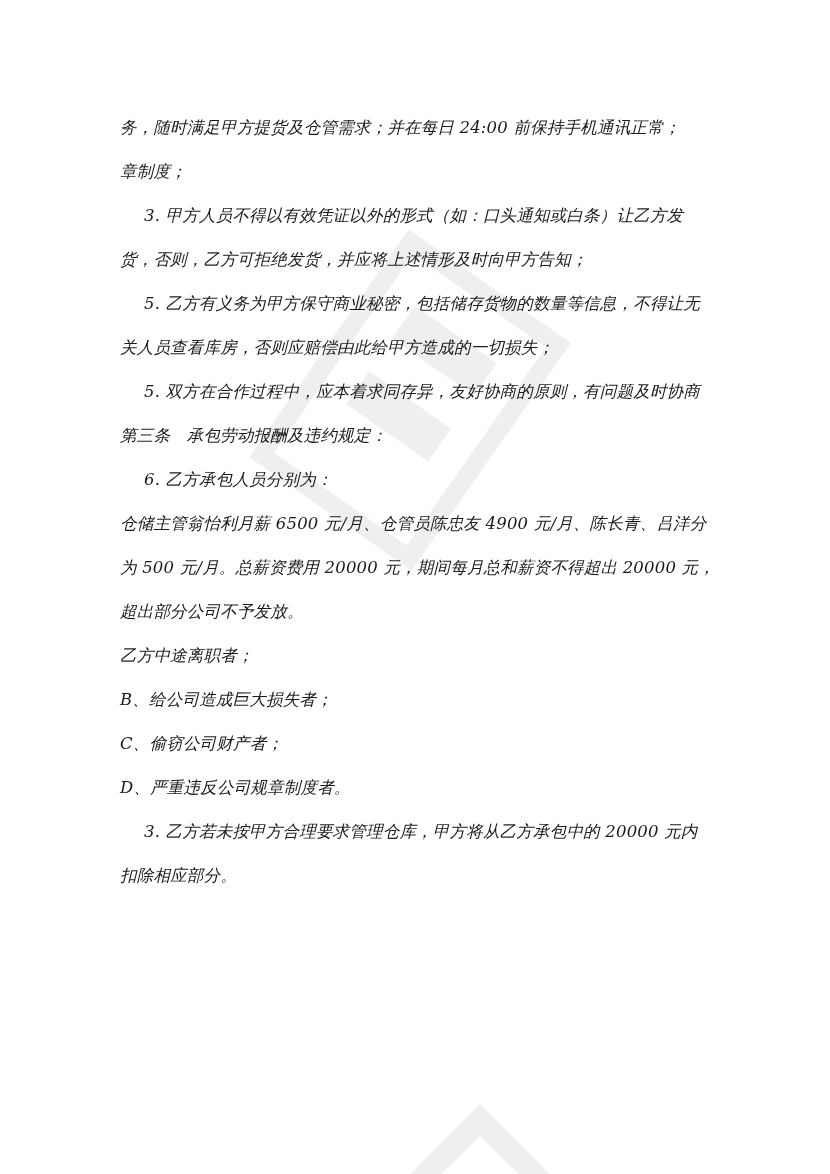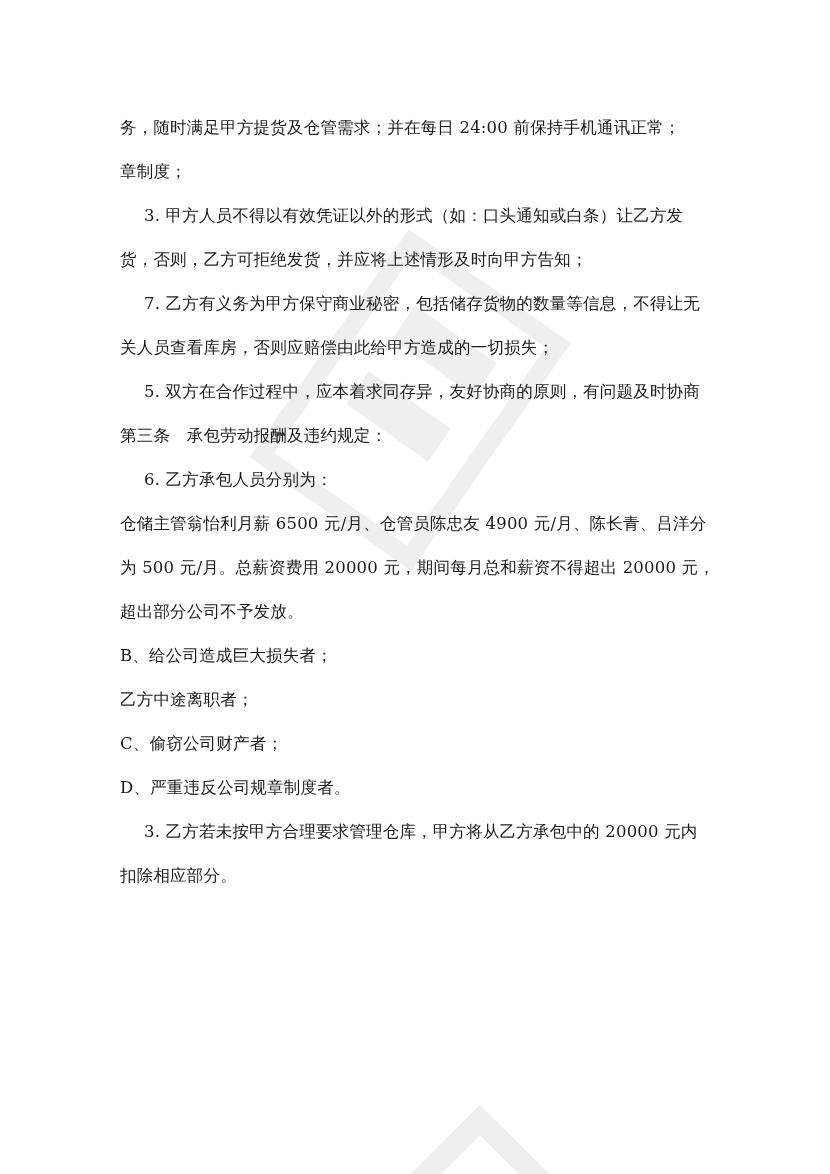--- a/index.html
+++ b/index.html
@@ -1,18 +1,18 @@
 <!DOCTYPE html>
 <html><head>
 <meta charset="utf-8">
 <style>
   html, body { margin: 0; padding: 0; background: #ffffff; }
   body { width: 830px; height: 1174px; position: relative; overflow: hidden;
          font-family: "DejaVu Serif", "Liberation Serif", serif; color: #1a1a1a; }
-  .page { position: absolute; left: 0; top: 0; width: 830px; height: 1174px; }
+  .page { position: absolute; left: 0; top: 0; width: 830px; height: 1174px; font-style: italic; }
   .content { position: absolute; left: 120px; top: 106px; width: 596px; }
   .line { font-size: 16.5px; line-height: 44px; height: 44px; white-space: nowrap; letter-spacing: 0.2px; }
   .indent { padding-left: 24px; }
   .watermark { position: absolute; pointer-events: none; opacity: 0.06; }
   .wm1 { left: 300px; top: 250px; width: 220px; height: 300px; transform: rotate(35deg); }
   .wm2 { left: 300px; top: 1100px; width: 360px; height: 200px; }
 </style>
 </head>
 <body>
 
@@ -24,28 +24,28 @@
   </svg>
   <svg class="watermark wm2" viewBox="0 0 360 200">
     <polyline points="20,180 180,20 340,180" fill="none" stroke="#000" stroke-width="22"></polyline>
   </svg>
 
   <div class="content" id="content">
       <div class="line">务，随时满足甲方提货及仓管需求；并在每日 24:00 前保持手机通讯正常；</div>
       <div class="line">章制度；</div>
       <div class="line indent">3.  甲方人员不得以有效凭证以外的形式（如：口头通知或白条）让乙方发</div>
       <div class="line">货，否则，乙方可拒绝发货，并应将上述情形及时向甲方告知；</div>
-      <div class="line indent">7.  乙方有义务为甲方保守商业秘密，包括储存货物的数量等信息，不得让无</div>
+      <div class="line indent">5.  乙方有义务为甲方保守商业秘密，包括储存货物的数量等信息，不得让无</div>
       <div class="line">关人员查看库房，否则应赔偿由此给甲方造成的一切损失；</div>
       <div class="line indent">5.  双方在合作过程中，应本着求同存异，友好协商的原则，有问题及时协商</div>
       <div class="line">第三条　承包劳动报酬及违约规定：</div>
       <div class="line indent">6.  乙方承包人员分别为：</div>
       <div class="line">仓储主管翁怡利月薪 6500 元/月、仓管员陈忠友 4900 元/月、陈长青、吕洋分</div>
       <div class="line">为 500 元/月。总薪资费用 20000 元，期间每月总和薪资不得超出 20000 元，</div>
       <div class="line">超出部分公司不予发放。</div>
+      <div class="line">乙方中途离职者；</div>
       <div class="line">B、给公司造成巨大损失者；</div>
-      <div class="line">乙方中途离职者；</div>
       <div class="line">C、偷窃公司财产者；</div>
       <div class="line">D、严重违反公司规章制度者。</div>
       <div class="line indent">3.  乙方若未按甲方合理要求管理仓库，甲方将从乙方承包中的 20000 元内</div>
       <div class="line">扣除相应部分。</div>
     </div>
 </div>
 
 </body></html>

